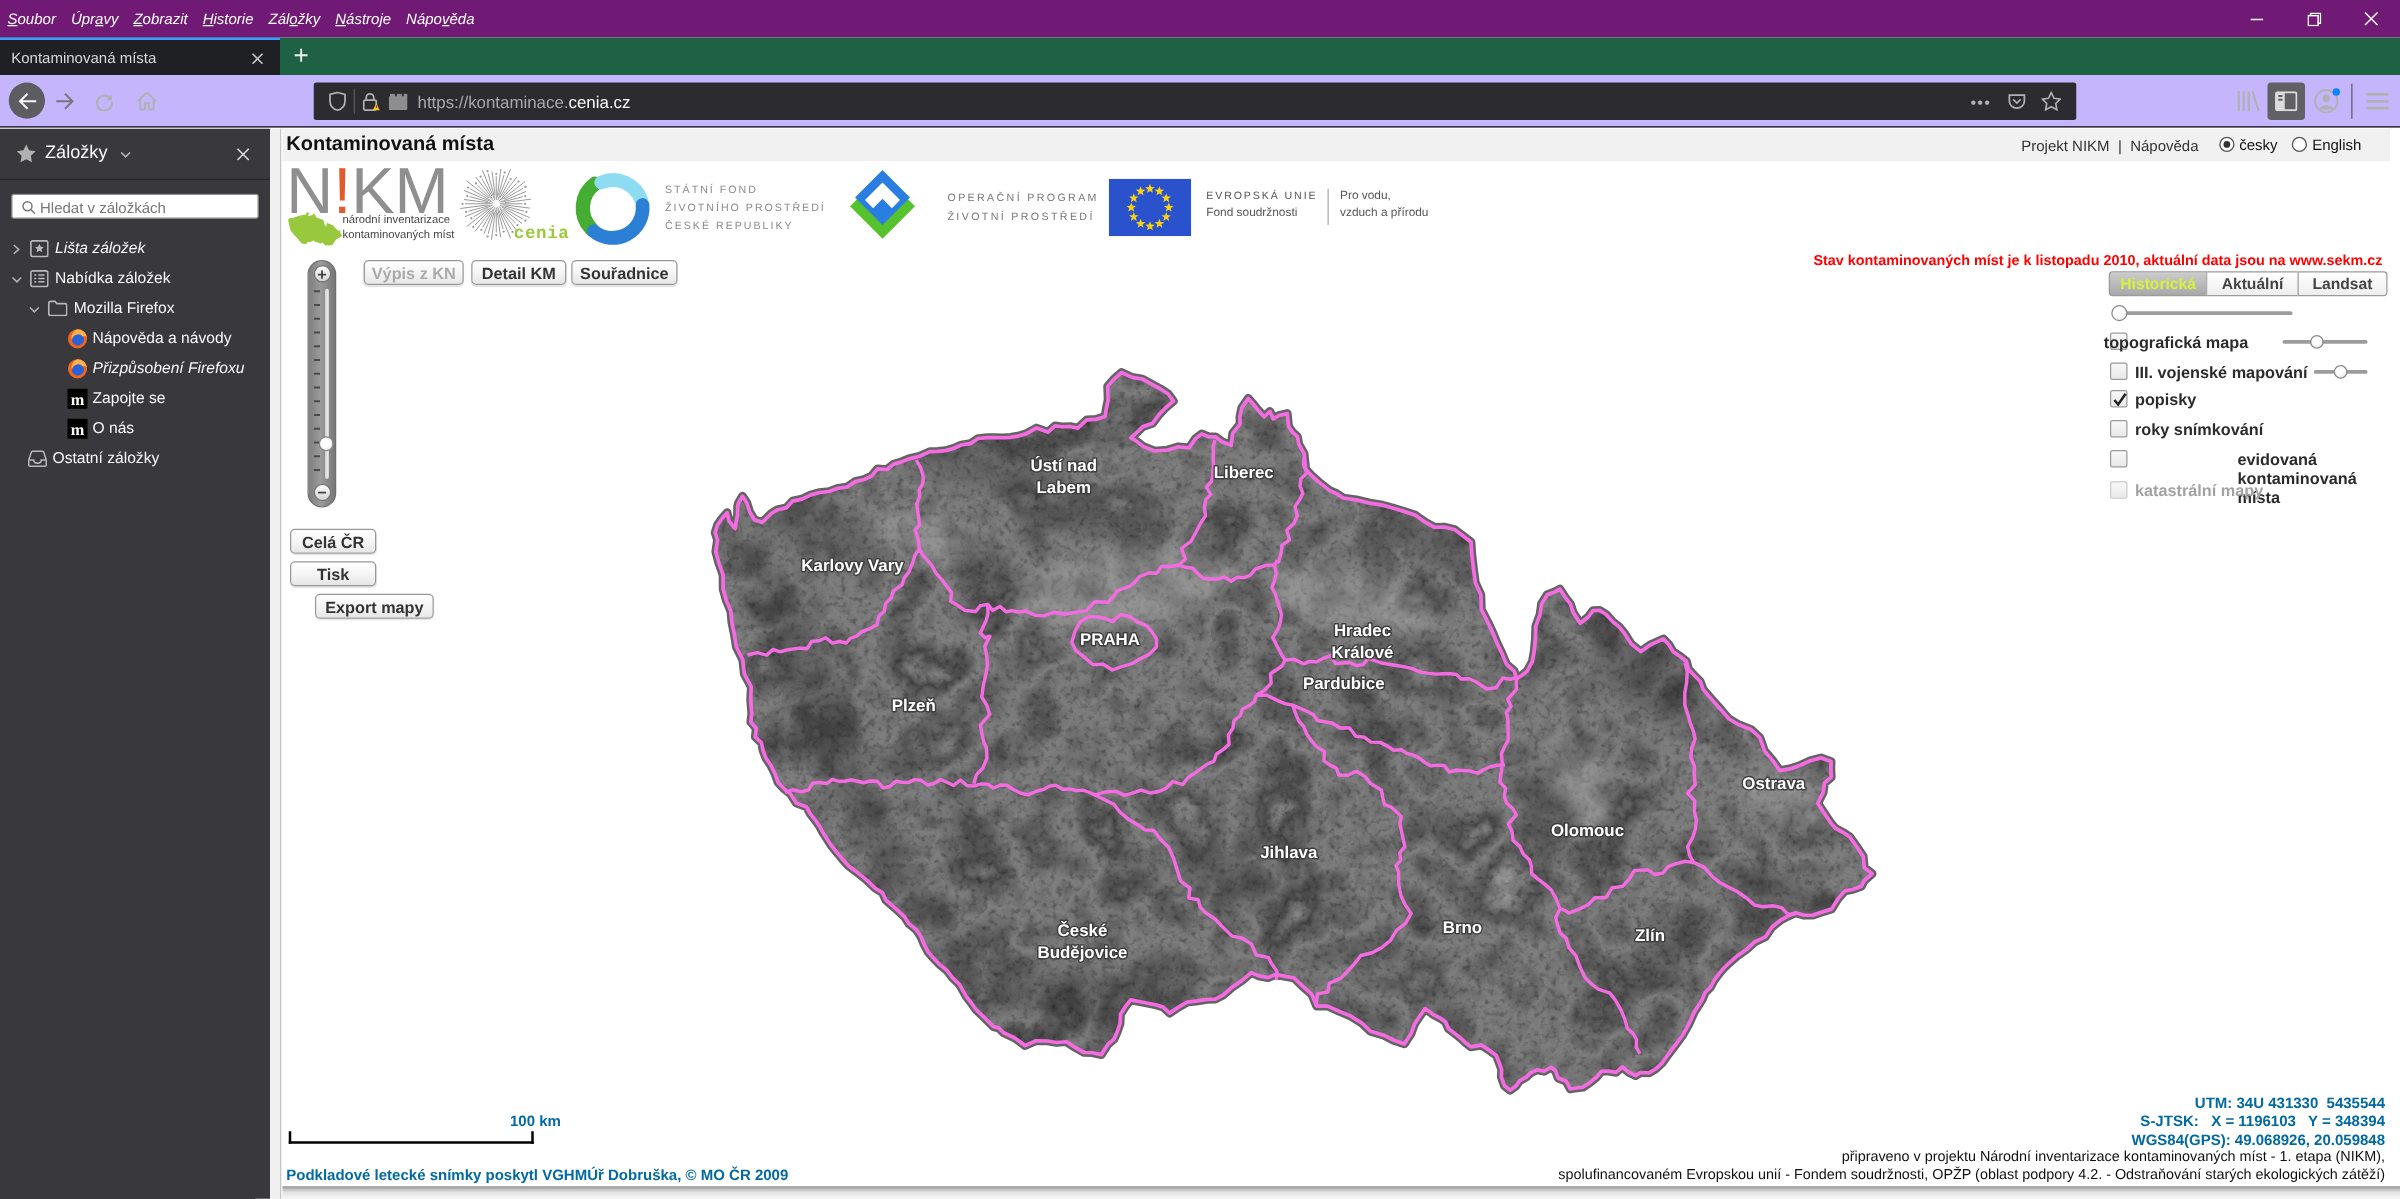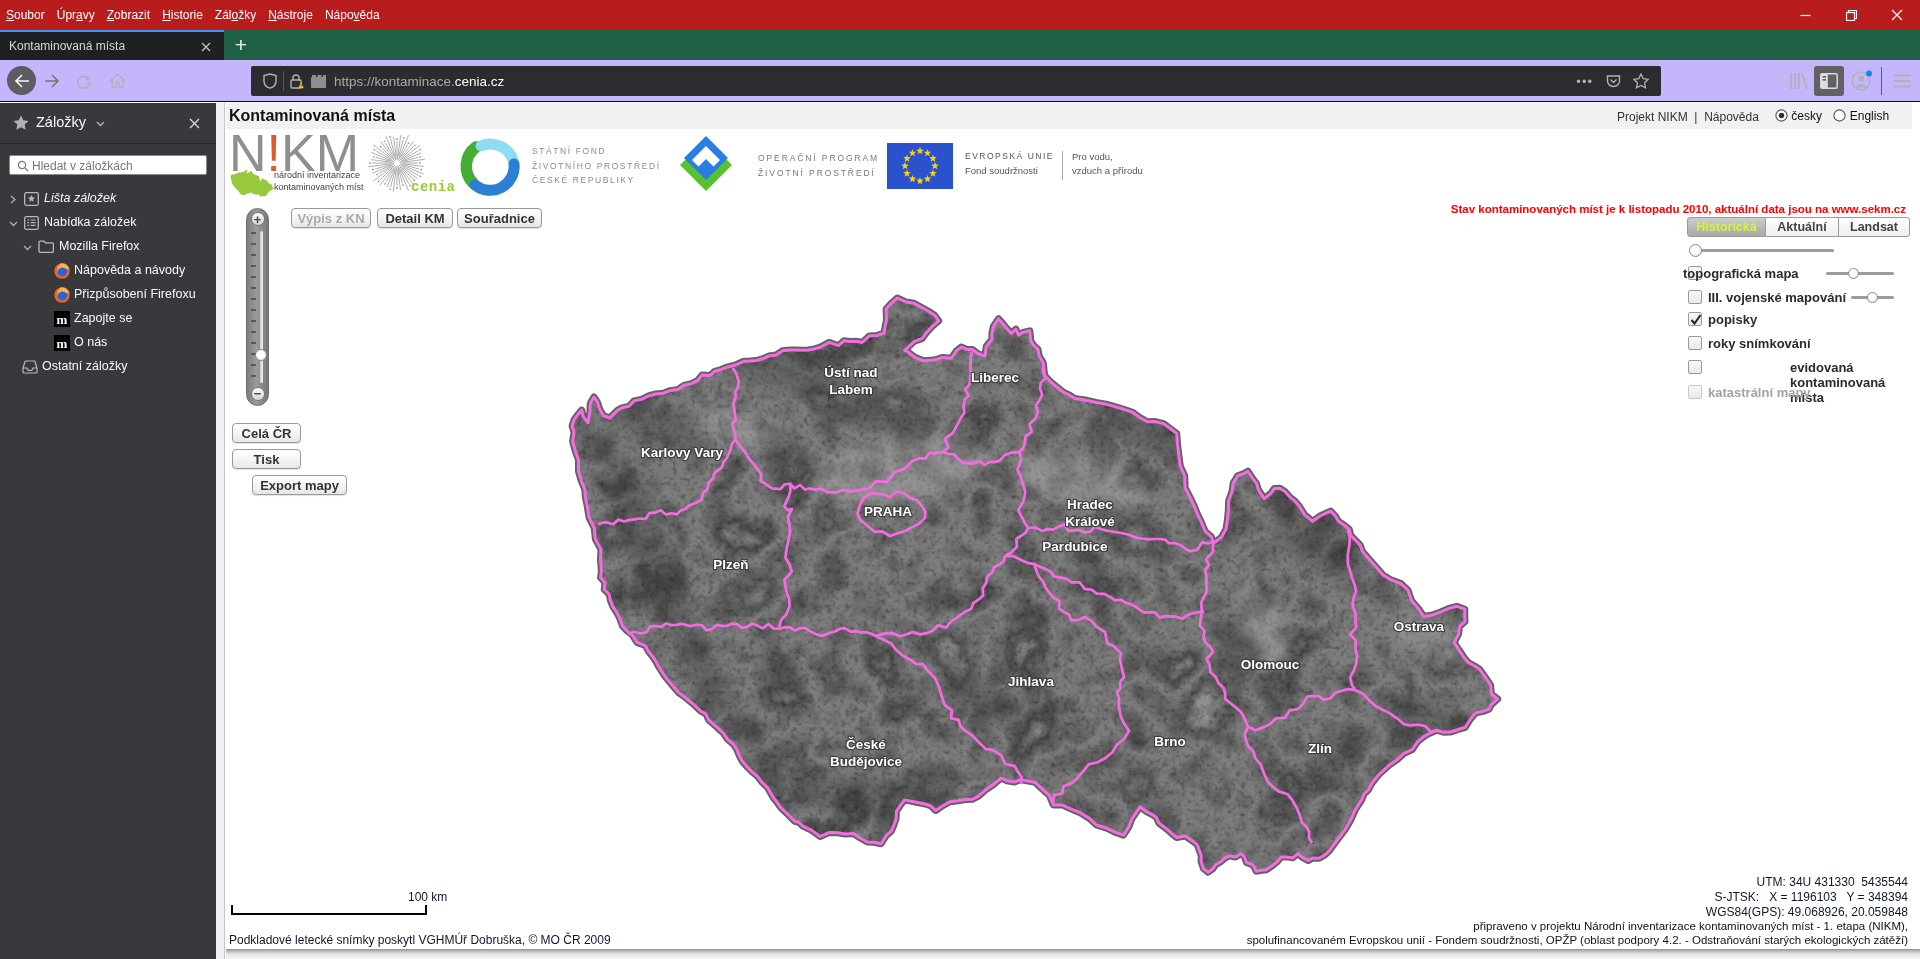--- a/index.html
+++ b/index.html
@@ -1,17 +1,17 @@
 <!DOCTYPE html>
 <html><head>
 <meta charset="utf-8">
 <style>
   * { box-sizing: border-box; margin:0; padding:0; }
   html,body { width:1920px; height:959px; overflow:hidden; font-family:"Liberation Sans",sans-serif; }
-  #titlebar { position:absolute; left:0; top:0; width:1920px; height:30px; background:#b91c1c; color:#fff; }
+  #titlebar { position:absolute; left:0; top:0; width:1920px; height:30px; background:#701a75; color:#fff;font-style:italic; }
   #menus { position:absolute; left:0px; top:0; height:30px; display:flex; align-items:center; font-size:12px; }
   #menus span { padding:0 6px; } #menus span:first-child { padding-left:6px; }
   #menus u { text-decoration:underline; }
   #winbtns { position:absolute; right:0; top:0; height:30px; display:flex; }
   #winbtns .wb { width:46px; height:30px; display:flex; align-items:center; justify-content:center; color:#fff; }
   #tabbar { position:absolute; left:0; top:30px; width:1920px; height:30px; background:#1e6145; }
   #tab1 { position:absolute; left:0; top:0; width:224px; height:30px; background:#1f2023; border-top:2.5px solid #3f99ff; color:#d8d8da; font-size:12px; display:flex; align-items:center; }
   #tab1 .t { margin-left:9px; width:178px; white-space:nowrap; overflow:hidden; }
   #newtab { position:absolute; left:226px; top:0px; width:30px; height:30px; color:#e8f0ea; font-size:21px; font-weight:400; display:flex; align-items:center; justify-content:center; }
   #navbar { position:absolute; left:0; top:60px; width:1920px; height:42px; background:#c4b5fd; border-bottom:1px solid #0c0c0d; }
@@ -38,21 +38,21 @@
   .t3.mid { border-left:none; border-right:none; }
   .t3.last { border-radius:0 3px 3px 0; }
   .hslider { position:absolute; height:3px; background:#9c9c9c; border-radius:2px; }
   .hthumb { position:absolute; width:13px; height:13px; border-radius:50%; background:radial-gradient(circle at 40% 35%, #ffffff 40%, #dddddd); border:1px solid #8b8b8b; top:-5.5px; }
   .ck { position:absolute; width:14px; height:14px; border:1px solid #9a9a9a; border-radius:2px; background:linear-gradient(#f8f8f8,#e9e9e9); }
   .cklabel { position:absolute; font-size:13px; font-weight:bold; color:#2b2b2b; }
   .cklabel.dis { color:#a2a2a2; }
   
   #zoomslider { position:absolute; left:20px; top:105px; width:23px; height:198px; background:linear-gradient(90deg,#7e7e7e,#9b9b9b 45%,#777); border-radius:12px; border:1px solid #6f6f6f; }
   
-  .smallbold { font-weight:normal; font-size:12px; color:#0f172a; }
+  .smallbold { font-weight:bold; font-size:12px; color:#0369a1; }
   .smallnorm { font-size:11.5px; color:#111; }
 </style>
 </head>
 <body>
 <div id="titlebar">
   <div id="menus">
     <span><u>S</u>oubor</span>
       <span>Úpr<u>a</u>vy</span>
       <span><u>Z</u>obrazit</span>
       <span><u>H</u>istorie</span>
@@ -219,21 +219,21 @@
         <span style="position:absolute;left:59px;top:4px;">Mozilla Firefox</span>
       </div>
       <div style="position:relative;height:24px;">
         <svg style="position:absolute;left:54px;top:4px" width="16" height="16" viewBox="0 0 16 16">
             <circle cx="8" cy="8" r="7.7" fill="#f1651f"></circle>
             <circle cx="8.3" cy="8.6" r="4.9" fill="#2b62d8"></circle>
             <path d="M8 0.3 a7.7 7.7 0 0 1 7.6 6.6 C14 5.5 13 5.6 12.2 6.2 A4.9 4.9 0 0 0 3.6 9 C2.8 7 3.2 4.6 4.6 3 C5.6 1.5 6.6 0.6 8 0.3" fill="#ffb24c"></path>
           </svg>
         <span style="position:absolute;left:74px;top:4px;">Nápověda a návody</span>
       </div>
-      <div style="position:relative;height:24px;">
+      <div style="position:relative;height:24px;font-style:italic;">
         <svg style="position:absolute;left:54px;top:4px" width="16" height="16" viewBox="0 0 16 16">
             <circle cx="8" cy="8" r="7.7" fill="#f1651f"></circle>
             <circle cx="8.3" cy="8.6" r="4.9" fill="#2b62d8"></circle>
             <path d="M8 0.3 a7.7 7.7 0 0 1 7.6 6.6 C14 5.5 13 5.6 12.2 6.2 A4.9 4.9 0 0 0 3.6 9 C2.8 7 3.2 4.6 4.6 3 C5.6 1.5 6.6 0.6 8 0.3" fill="#ffb24c"></path>
           </svg>
         <span style="position:absolute;left:74px;top:4px;">Přizpůsobení Firefoxu</span>
       </div>
       <div style="position:relative;height:24px;">
         <div style="position:absolute;left:54px;top:4px;width:16px;height:16px;background:#000;color:#fff;font-weight:bold;font-size:13px;text-align:center;line-height:17px;font-family:'Liberation Serif',serif;">m</div>
         <span style="position:absolute;left:74px;top:4px;">Zapojte se</span>

